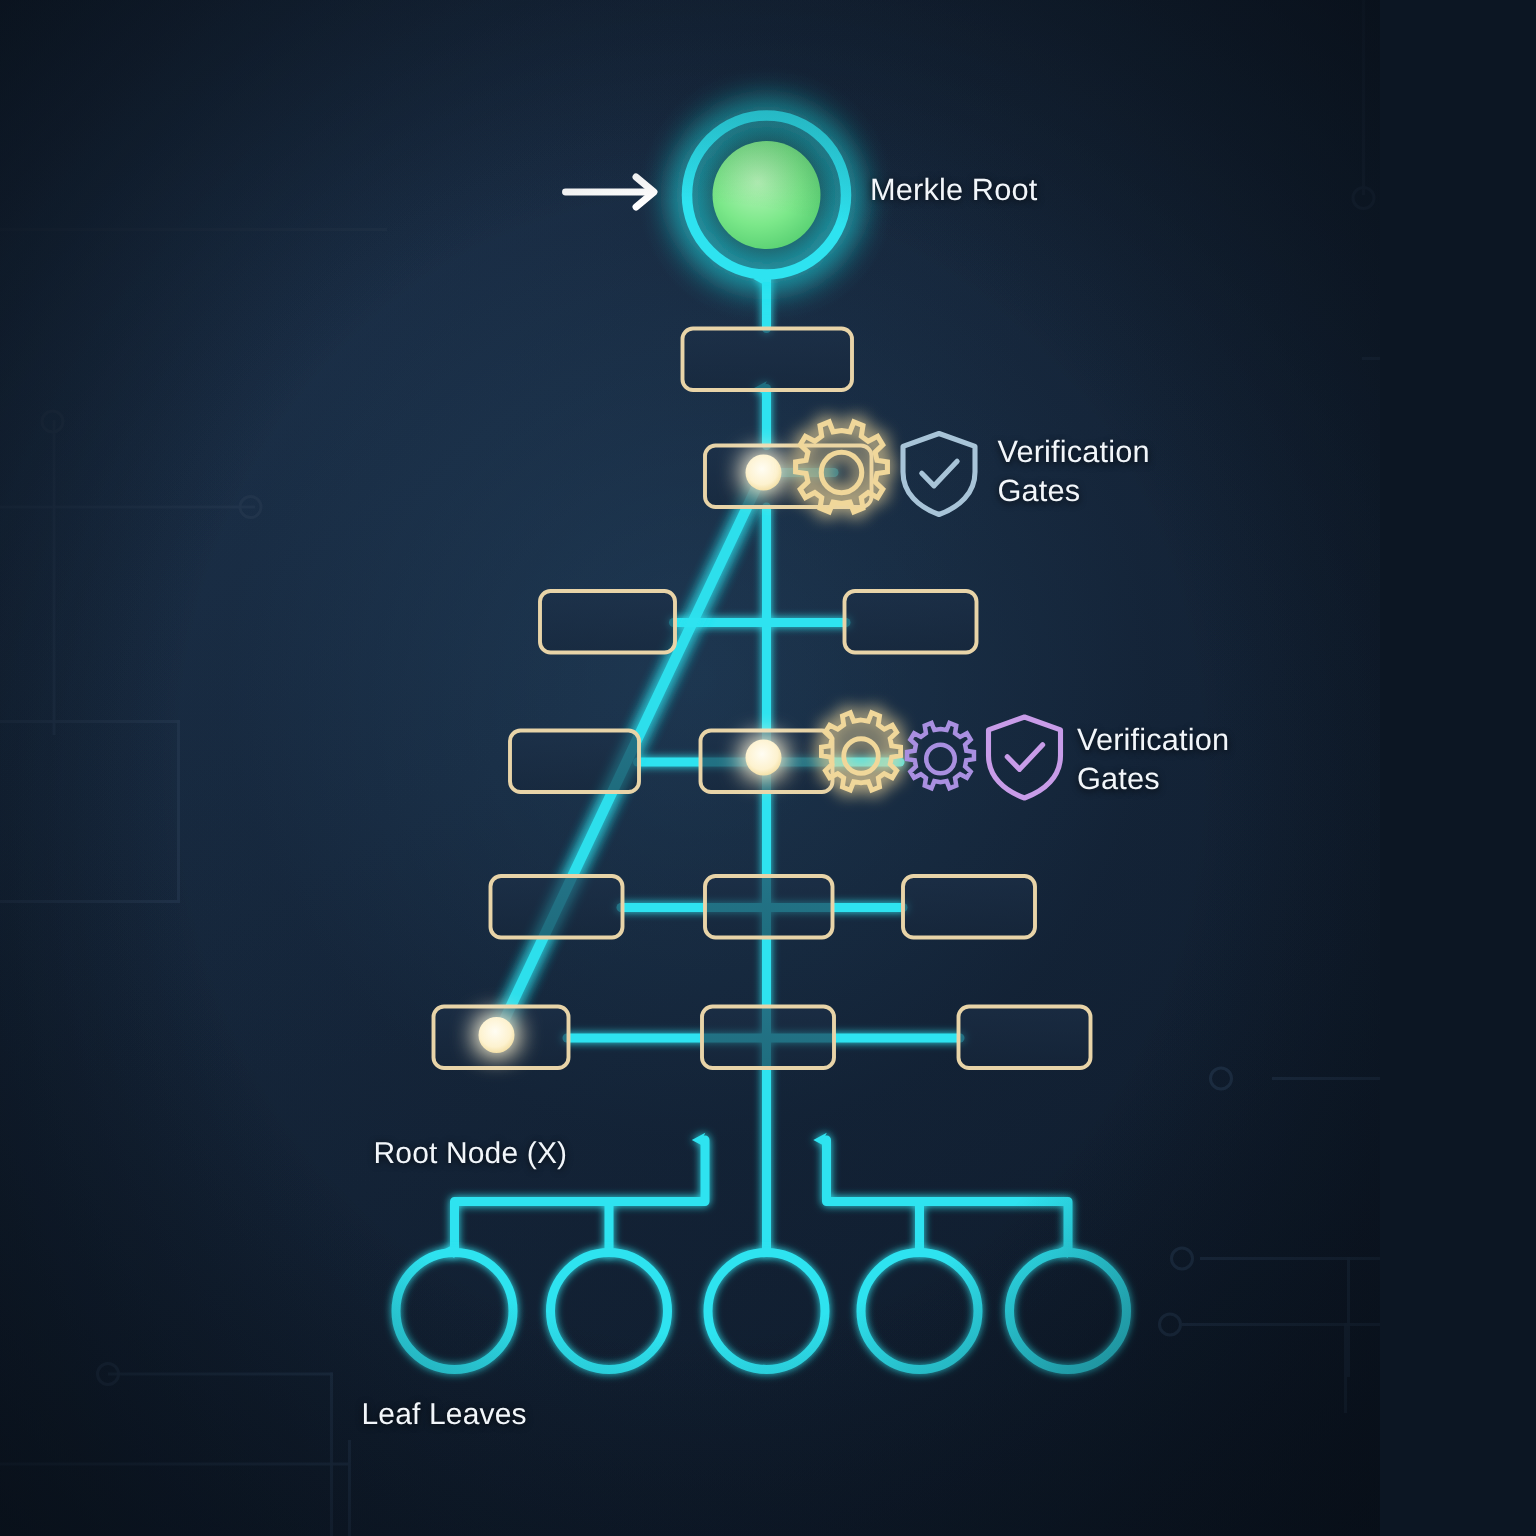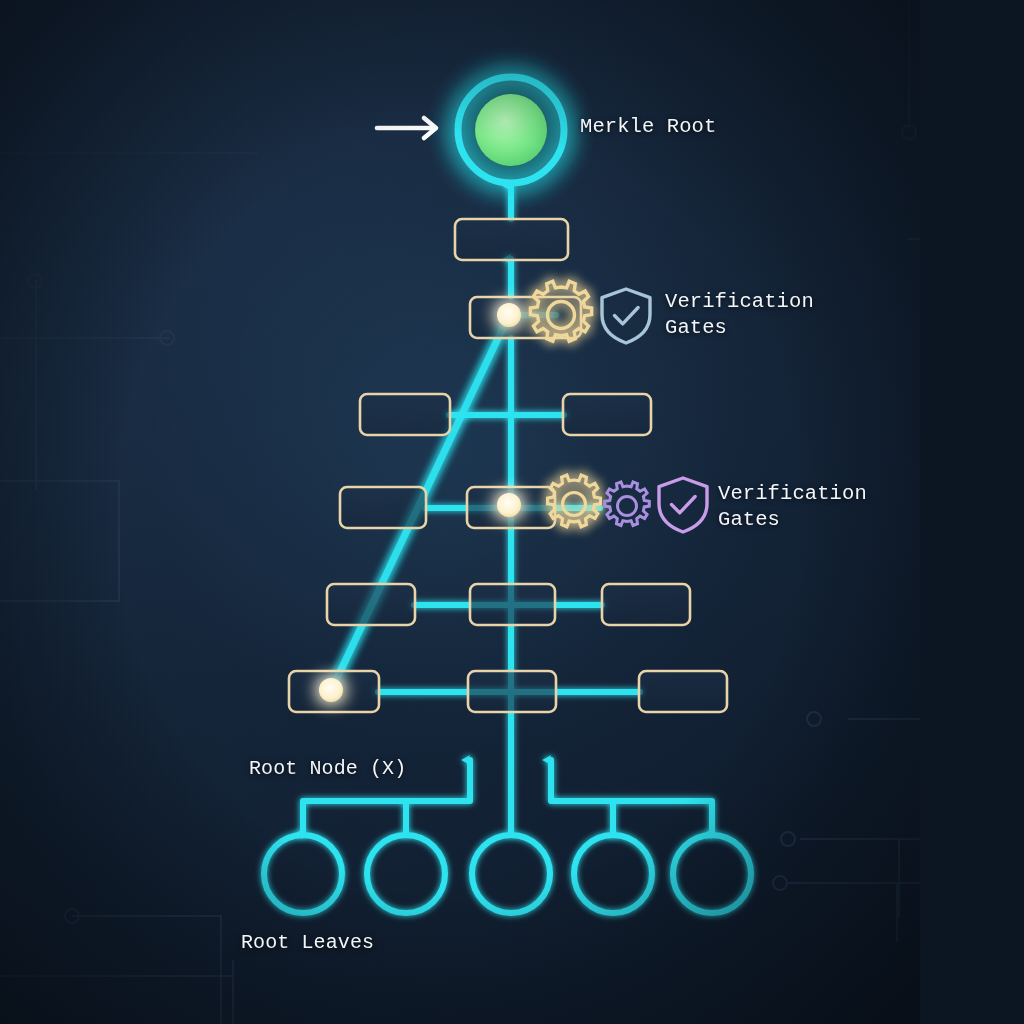--- a/index.html
+++ b/index.html
@@ -1,18 +1,18 @@
 <!DOCTYPE html>
 <html><head>
 <meta charset="utf-8">
 <style>
   html,body{margin:0;padding:0;background:#0c1623;}
   #stage{
     position:relative;width:920px;height:1024px;overflow:hidden;
-    font-family:Liberation Mono, monospace;
+    font-family:Liberation Sans, sans-serif;
     background:
       radial-gradient(circle at 50% 44%, rgba(46,92,130,0.30) 0%, rgba(24,48,76,0.10) 42%, rgba(0,0,0,0) 66%),
       radial-gradient(circle at 14% 16%, rgba(38,70,104,0.22) 0%, rgba(0,0,0,0) 48%),
       linear-gradient(150deg,#1b2d45 0%,#17283d 30%,#132235 60%,#0e1a2a 100%);
   }
   .bgwrap{position:absolute;inset:0;}
   .bg-line{position:absolute;background:#22354c;opacity:.85;}
   .bg-h{height:2px;}
   .bg-v{width:2px;}
   .bg-dot{
@@ -244,15 +244,15 @@
   <div class="lbl" style="left:580px;top:114px;">Merkle Root</div>
 
   <div class="lbl" style="left:665px;top:289px;">Verification
 Gates</div>
 
   <div class="lbl" style="left:718px;top:481px;">Verification
 Gates</div>
 
   <div class="lbl lbl-sm" style="left:249px;top:756px;">Root Node (X)</div>
 
-  <div class="lbl lbl-sm" style="left:241px;top:930px;">Root Leaves</div>
+  <div class="lbl lbl-sm" style="left:241px;top:930px;">Leaf Leaves</div>
 
 </div>
 
 </body></html>

